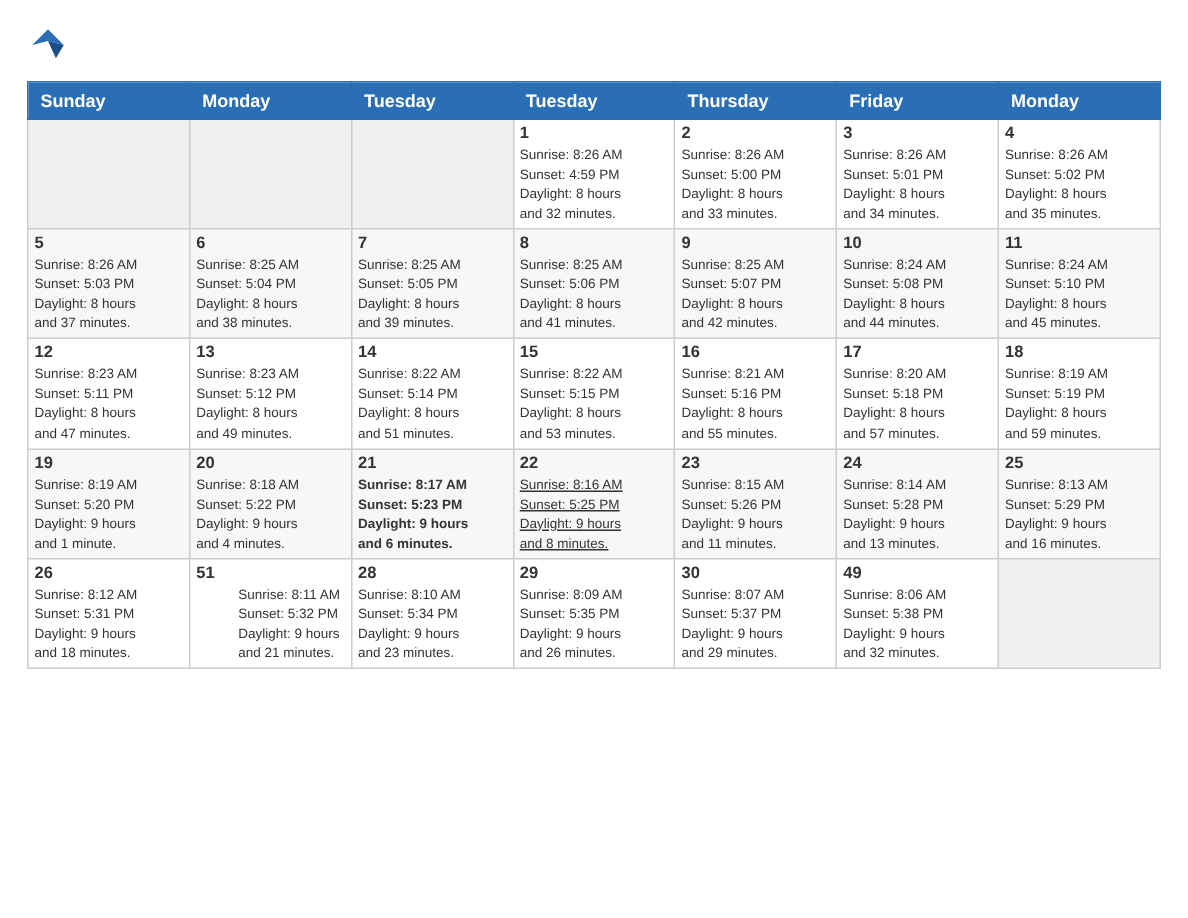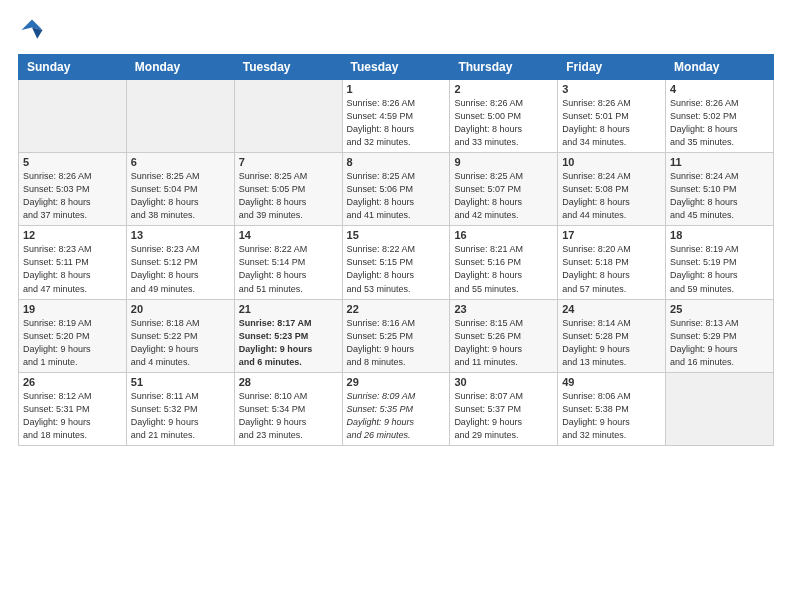--- a/index.html
+++ b/index.html
@@ -288,21 +288,21 @@
           </td>
           <td>
             <span class="day-num">21</span>
             <div class="day-info" style="white-space: pre-line; font-weight: bold;">Sunrise: 8:17 AM
 Sunset: 5:23 PM
 Daylight: 9 hours
 and 6 minutes.</div>
           </td>
           <td>
             <span class="day-num">22</span>
-            <div class="day-info" style="white-space: pre-line;">Sunrise: 8:16 AM
+            <div class="day-info" style="white-space: pre-line; text-decoration: underline;">Sunrise: 8:16 AM
 Sunset: 5:25 PM
 Daylight: 9 hours
 and 8 minutes.</div>
           </td>
           <td>
             <span class="day-num">23</span>
             <div class="day-info" style="white-space: pre-line;">Sunrise: 8:15 AM
 Sunset: 5:26 PM
 Daylight: 9 hours
 and 11 minutes.</div>
@@ -325,35 +325,35 @@
         <tr>
           <td>
             <span class="day-num">26</span>
             <div class="day-info" style="white-space: pre-line;">Sunrise: 8:12 AM
 Sunset: 5:31 PM
 Daylight: 9 hours
 and 18 minutes.</div>
           </td>
           <td>
             <span class="day-num">51</span>
-            <div class="day-info" style="white-space: pre-line;">Sunrise: 8:11 AM
+            <div class="day-info" style="white-space: pre-line; margin-left: 28px;">Sunrise: 8:11 AM
 Sunset: 5:32 PM
 Daylight: 9 hours
 and 21 minutes.</div>
           </td>
           <td>
             <span class="day-num">28</span>
             <div class="day-info" style="white-space: pre-line;">Sunrise: 8:10 AM
 Sunset: 5:34 PM
 Daylight: 9 hours
 and 23 minutes.</div>
           </td>
           <td>
             <span class="day-num">29</span>
-            <div class="day-info" style="white-space: pre-line; font-style: italic;">Sunrise: 8:09 AM
+            <div class="day-info" style="white-space: pre-line;">Sunrise: 8:09 AM
 Sunset: 5:35 PM
 Daylight: 9 hours
 and 26 minutes.</div>
           </td>
           <td>
             <span class="day-num">30</span>
             <div class="day-info" style="white-space: pre-line;">Sunrise: 8:07 AM
 Sunset: 5:37 PM
 Daylight: 9 hours
 and 29 minutes.</div>

